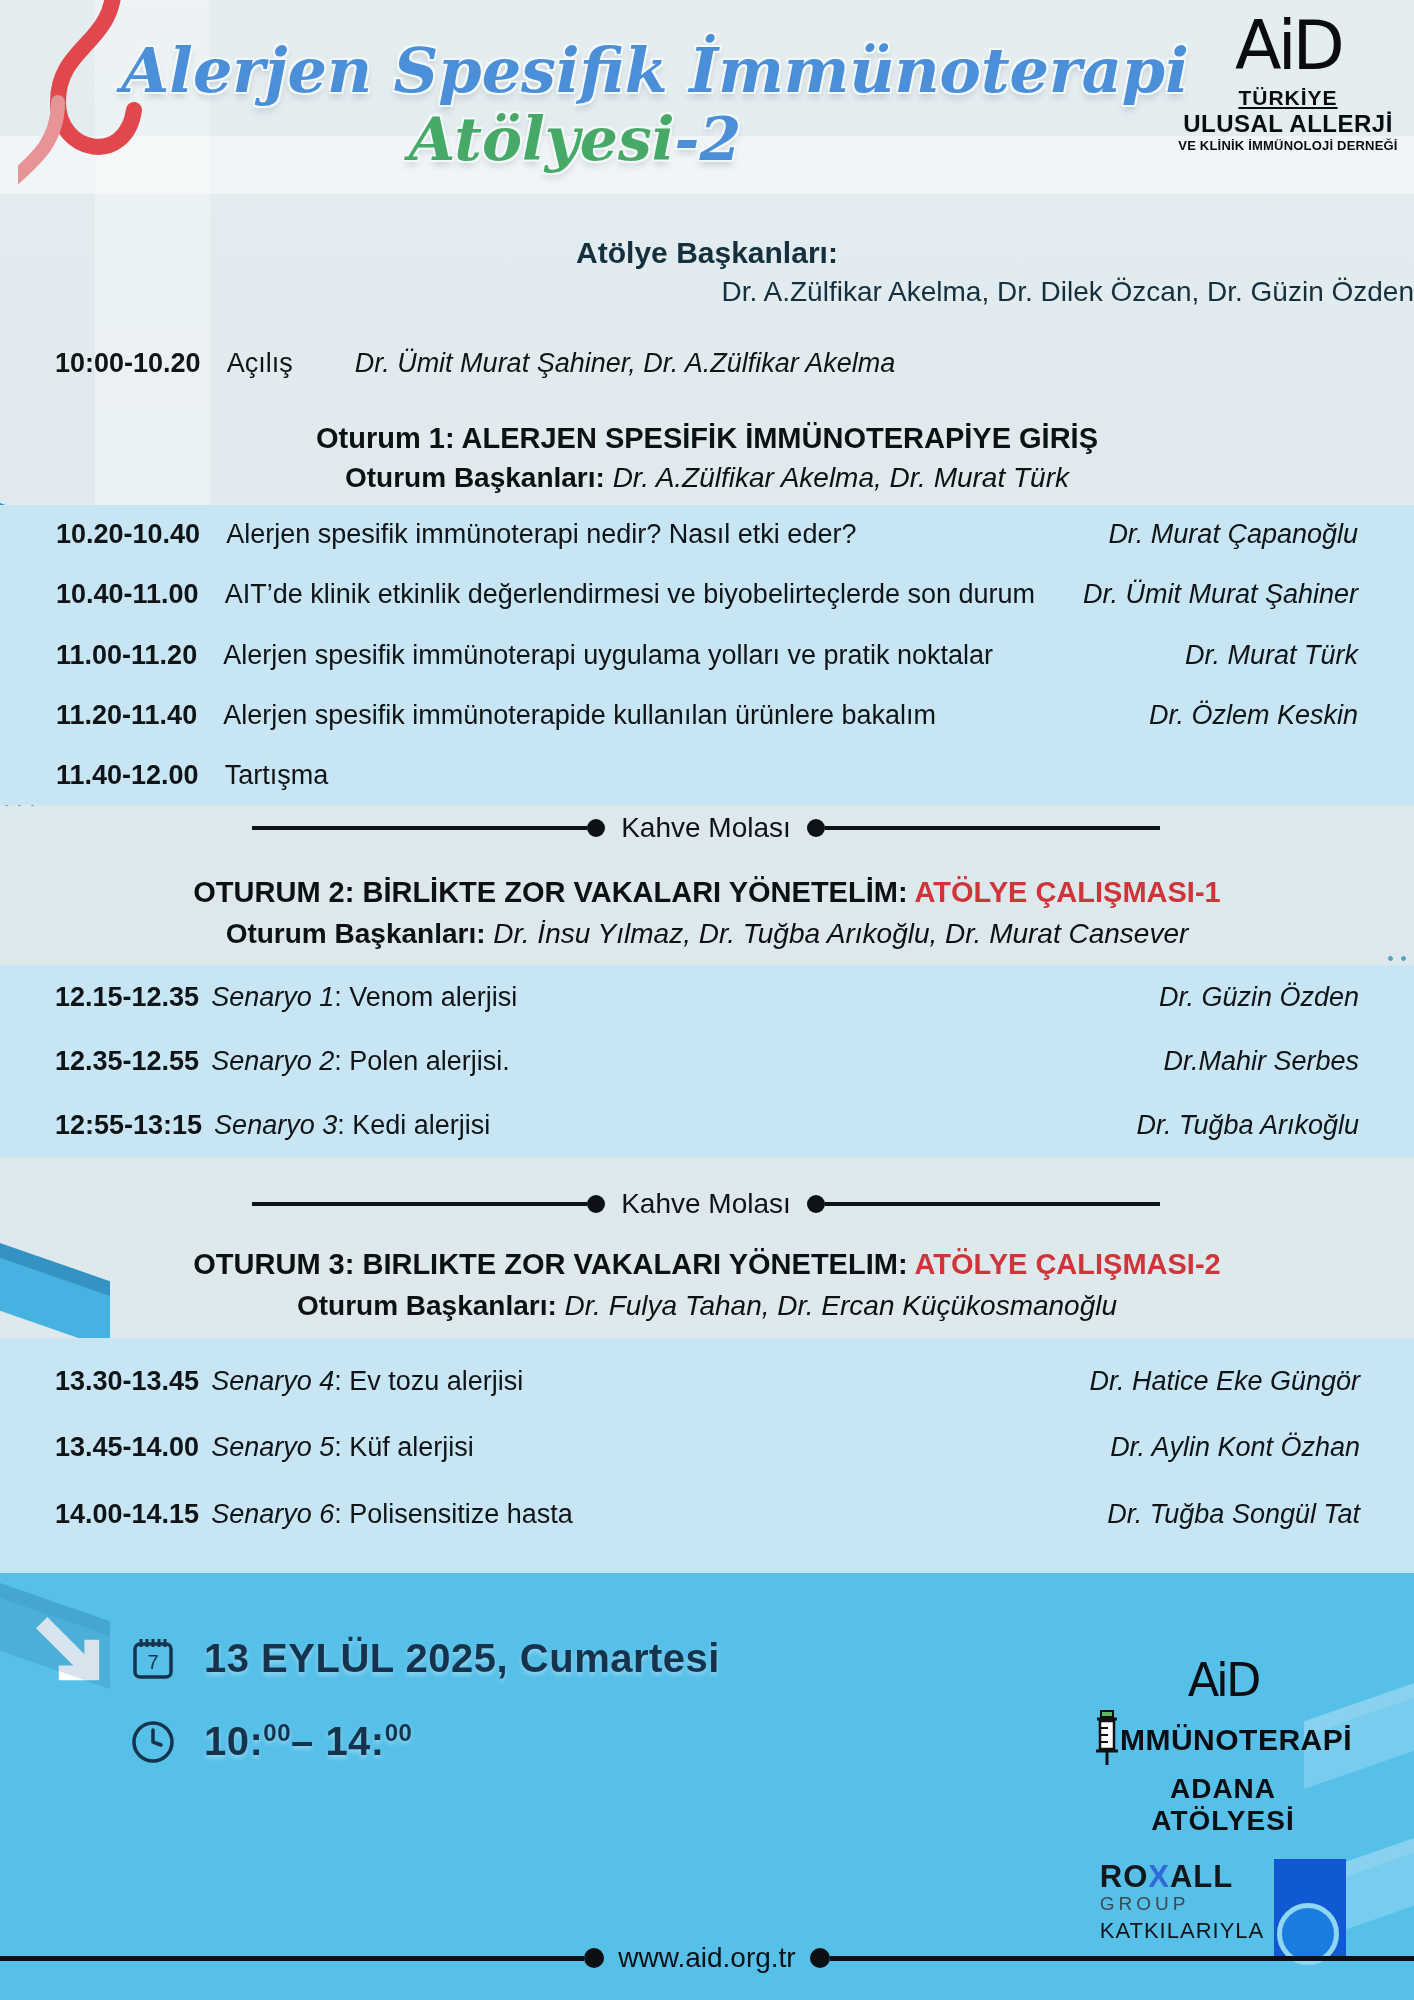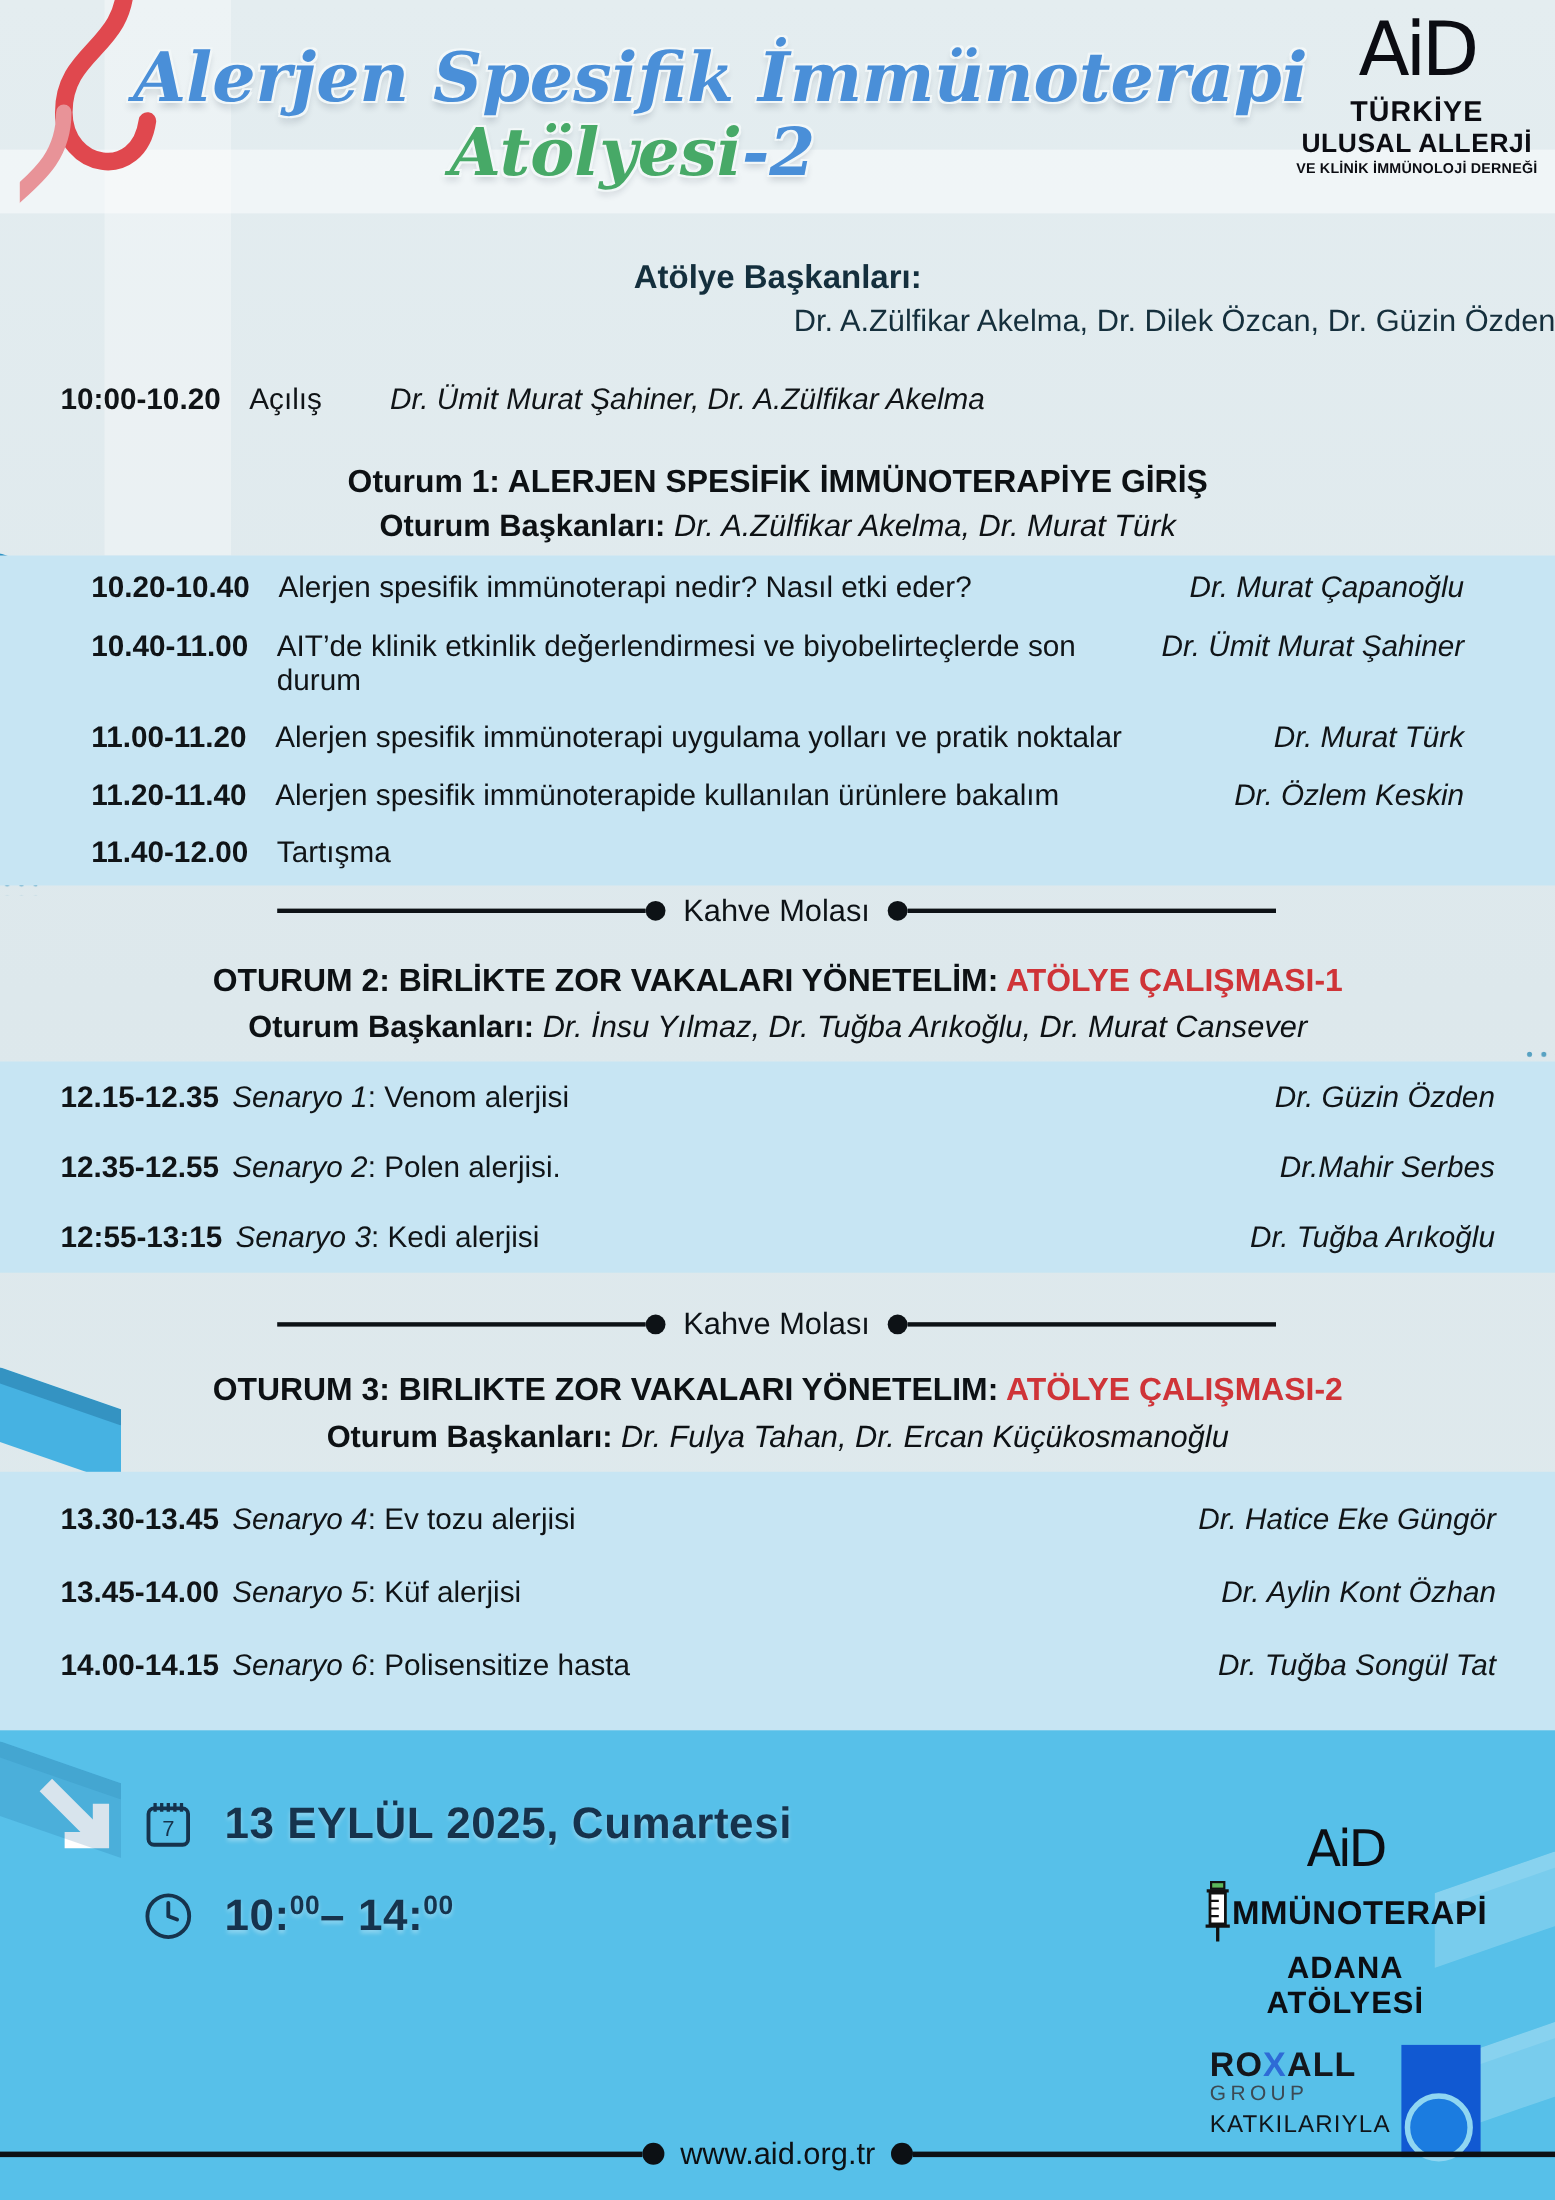--- a/index.html
+++ b/index.html
@@ -36,39 +36,39 @@
     text-shadow:2px 2px 0 #f2f7f8,-2px -2px 0 #f2f7f8,2px -2px 0 #f2f7f8,-2px 2px 0 #f2f7f8,0 5px 7px rgba(20,40,60,.18);}
   .title-l2{position:absolute;left:65px;top:104px;width:1020px;text-align:center;
     font-family:"DejaVu Serif",serif;font-style:italic;font-weight:bold;font-size:60px;
     text-shadow:2px 2px 0 #f2f7f8,-2px -2px 0 #f2f7f8,2px -2px 0 #f2f7f8,-2px 2px 0 #f2f7f8,0 5px 7px rgba(20,40,60,.18);}
   .title-l2 .green{color:#47a967;}
   .title-l2 .blue{color:#4a8fd8;}
 
   
   .assoc{position:absolute;right:14px;top:12px;width:224px;text-align:center;color:#0b0c12;}
   .assoc .mark{font-family:"DejaVu Sans",sans-serif;font-size:68px;line-height:1;font-weight:500;letter-spacing:-4px;}
-  .assoc .t1{font-size:26px;font-weight:bold;margin-top:6px;letter-spacing:1px;}
+  .assoc .t1{font-size:21px;font-weight:bold;margin-top:6px;letter-spacing:1px;text-decoration:underline;}
   .assoc .t2{font-size:24px;font-weight:bold;letter-spacing:.5px;}
   .assoc .t3{font-size:13px;font-weight:bold;letter-spacing:.2px;}
 
   .chairs-label{position:absolute;left:0;top:236px;width:100%;text-align:center;font-size:30px;font-weight:bold;color:#142f3d;}
   .chairs-names{position:absolute;left:0;top:276px;width:100%;text-align:right;font-size:28px;color:#152f3c;}
 
   .opening{position:absolute;left:55px;top:348px;font-size:27px;display:flex;align-items:baseline;}
   .opening .time{font-weight:bold;}
   .opening .label{margin-left:26px;}
   .opening .speakers{margin-left:62px;font-style:italic;}
 
   .sess-title{position:absolute;left:0;width:100%;text-align:center;font-size:29px;font-weight:bold;color:#0d1114;}
   .sess-title .red{color:#cf3438;}
   .sess-chairs{position:absolute;left:0;width:100%;text-align:center;font-size:28px;color:#0d1114;}
   .sess-chairs .lbl{font-weight:bold;margin-top:47px;}
   .sess-chairs .nm{font-style:italic;}
 
-  .band{position:absolute;left:0;width:100%;background:#c7e5f3;display:flex;flex-direction:column;box-sizing:border-box;padding:14px 83px;}
+  .band{position:absolute;left:0;width:100%;background:#c7e5f3;display:flex;flex-direction:column;box-sizing:border-box;padding:14px 56px;}
   .band .row{display:flex;align-items:baseline;font-size:27px;}
   .band .time{font-weight:bold;white-space:nowrap;}
   .band .topic{margin-left:26px;}
   .band .scenario{font-style:italic;margin-left:12px;}
   .band .topic2{margin-left:0;}
   .band .speaker{margin-left:auto;font-style:italic;white-space:nowrap;}
   .band1{top:505px;height:300px;justify-content:space-between;}
   .band2{top:965px;height:192px;justify-content:space-around;padding:0 55px;}
   .band3{top:1338px;height:236px;justify-content:space-around;padding:10px 54px 26px 55px;}
 

